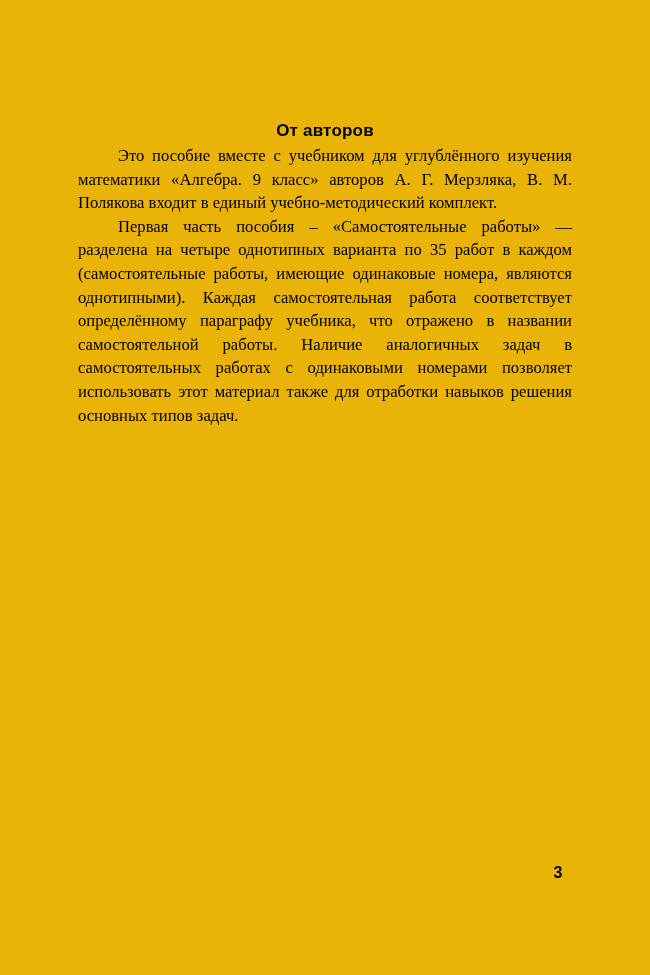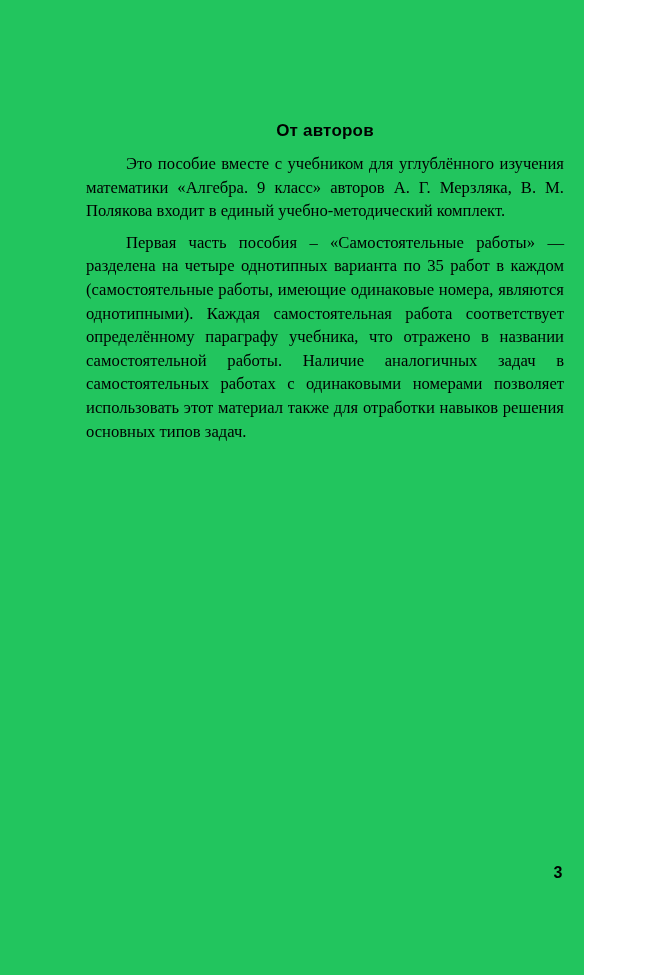--- a/index.html
+++ b/index.html
@@ -3,23 +3,23 @@
 <meta charset="utf-8">
 <style>
   html, body {
     margin: 0;
     padding: 0;
     background: #ffffff;
   }
 
   .page {
     position: relative;
-    width: 584px;
+    width: 650px;
     height: 975px;
-    background: #22c55e;
+    background: #eab308;
     overflow: hidden;
     box-sizing: border-box;
   }
 
   .page-title {
     position: absolute;
     left: 0;
     top: 110px;
     width: 650px;
     text-align: center;
@@ -37,21 +37,21 @@
     width: 494px;
     font-family: "Liberation Serif", serif;
     font-size: 16.6px;
     line-height: 23.6px;
     color: #000000;
     text-align: justify;
     text-justify: inter-word;
   }
 
   .body-text p {
-    margin: 8px;
+    margin: 0;
     text-indent: 40px;
     text-align: justify;
   }
 
   .page-number {
     position: absolute;
     left: 0;
     top: 864px;
     width: 650px;
     text-align: center;

